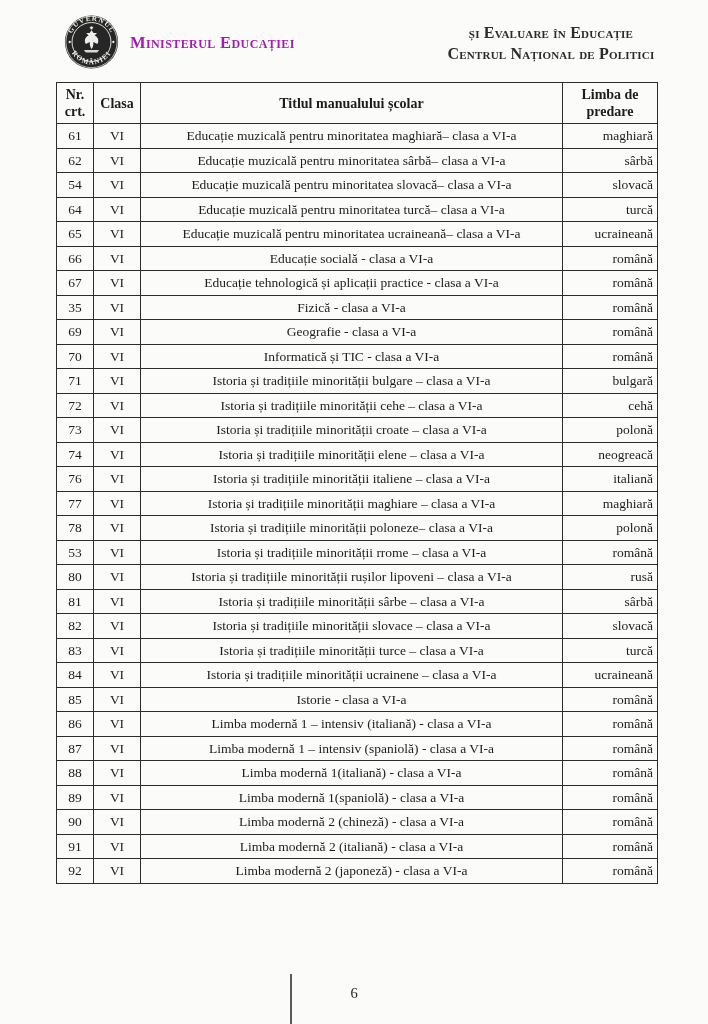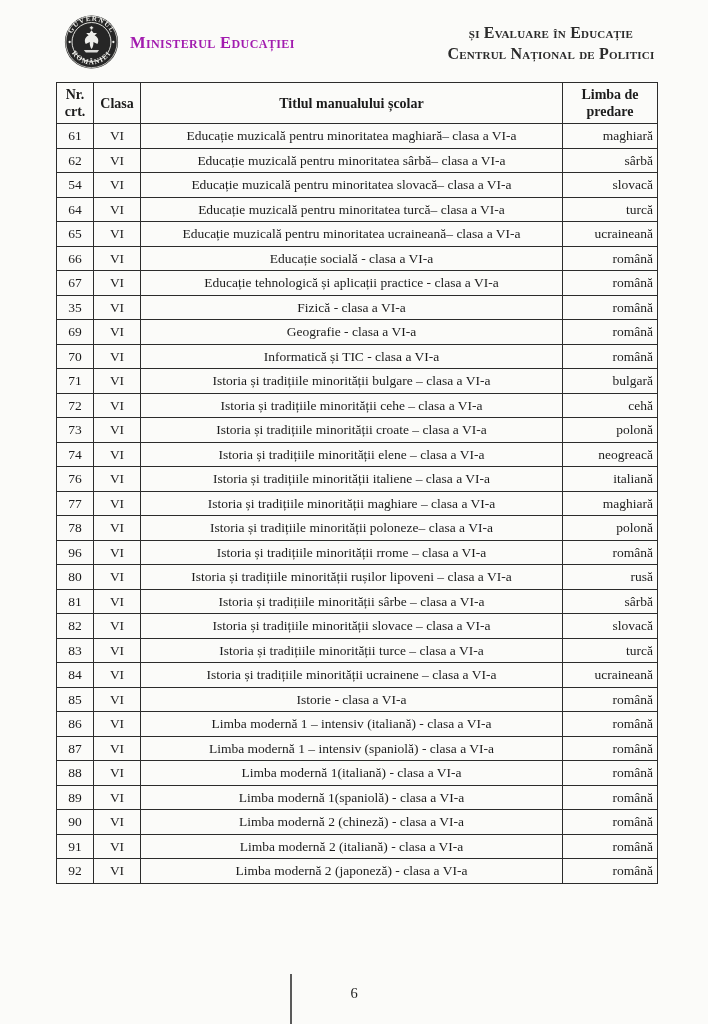--- a/index.html
+++ b/index.html
@@ -227,21 +227,21 @@
       <td class="c-title">Istoria și tradițiile minorității maghiare – clasa a VI-a</td>
       <td class="c-limba">maghiară</td>
     </tr>
         <tr>
       <td class="c-nr">78</td>
       <td class="c-clasa">VI</td>
       <td class="c-title">Istoria și tradițiile minorității poloneze– clasa a VI-a</td>
       <td class="c-limba">polonă</td>
     </tr>
         <tr>
-      <td class="c-nr">96</td>
+      <td class="c-nr">53</td>
       <td class="c-clasa">VI</td>
       <td class="c-title">Istoria și tradițiile minorității rrome – clasa a VI-a</td>
       <td class="c-limba">română</td>
     </tr>
         <tr>
       <td class="c-nr">80</td>
       <td class="c-clasa">VI</td>
       <td class="c-title">Istoria și tradițiile minorității rușilor lipoveni – clasa a VI-a</td>
       <td class="c-limba">rusă</td>
     </tr>

